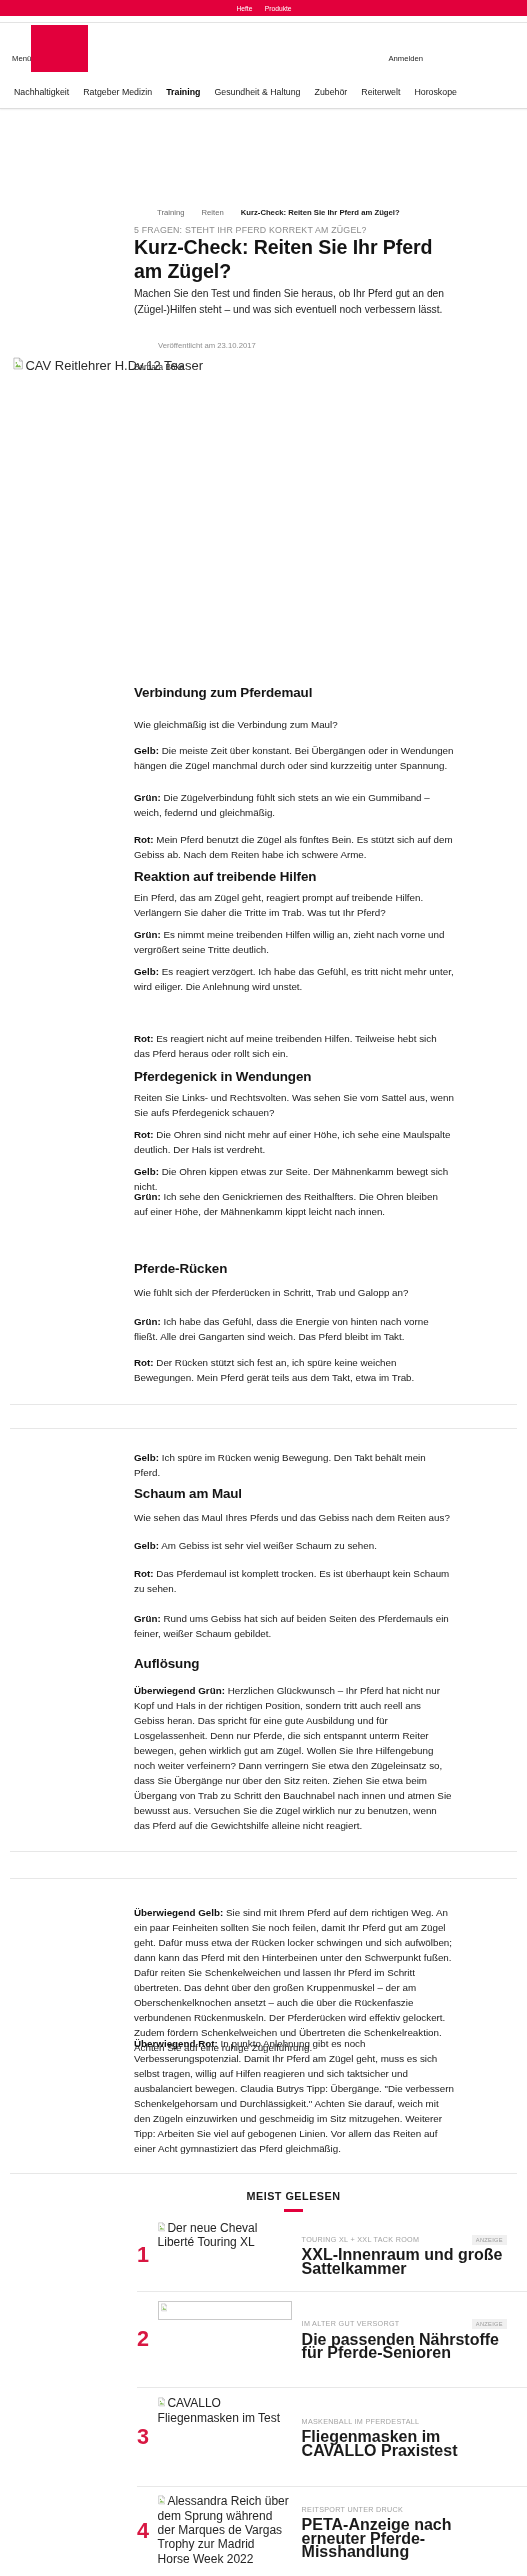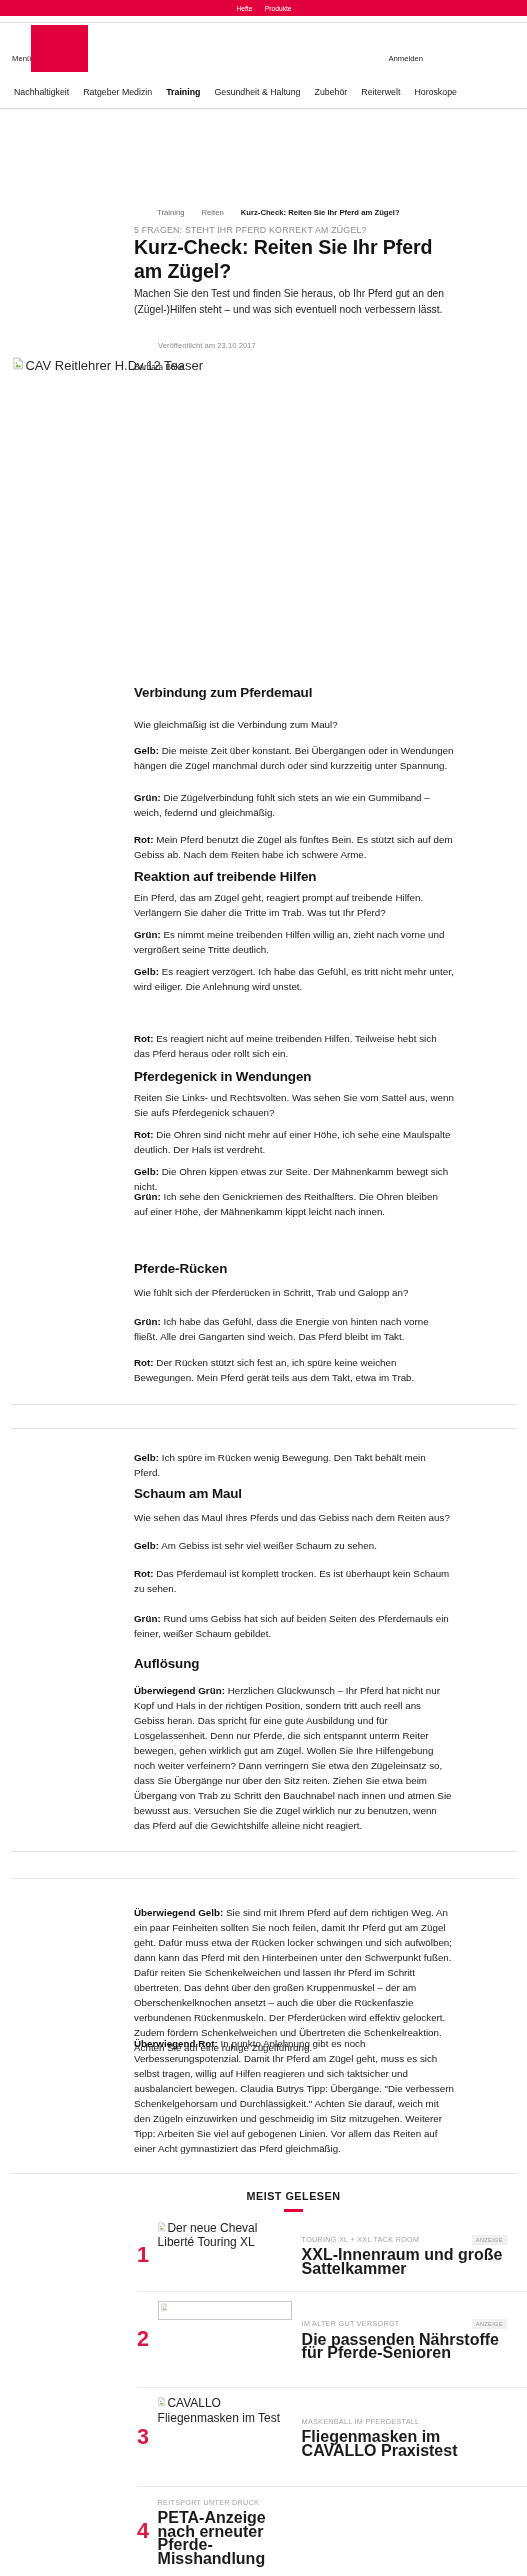--- a/index.html
+++ b/index.html
@@ -204,20 +204,25 @@
             </svg><span>CAVALLO Fliegenmasken im Test</span>
         </div>
         <div class="mr-right">
           <div class="mr-kicker">MASKENBALL IM PFERDESTALL</div>
           <div class="mr-title">Fliegenmasken im CAVALLO Praxistest</div>
         </div>
       </div>
 
       <div class="mr-item" style="height:90px">
         <div class="mr-num">4</div>
+        <div class="mr-alt" style="padding-top:7.2px">
+          <svg class="bi" width="7.7" height="9.8" viewBox="0 0 15 19">
+              <use href="#bimg"></use>
+            </svg><span>Alessandra Reich über dem Sprung während der Marques de Vargas Trophy zur Madrid Horse Week 2022</span>
+        </div>
         <div class="mr-right">
           <div class="mr-kicker">REITSPORT UNTER DRUCK</div>
           <div class="mr-title">PETA-Anzeige nach erneuter Pferde-Misshandlung</div>
         </div>
       </div>
 
     </div>
   </div>
 
 </div>

